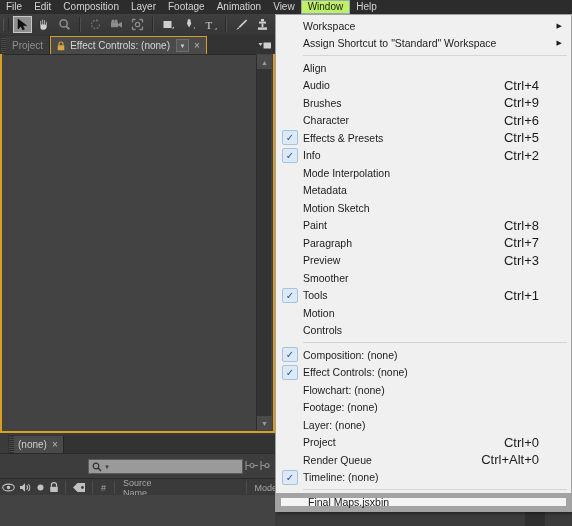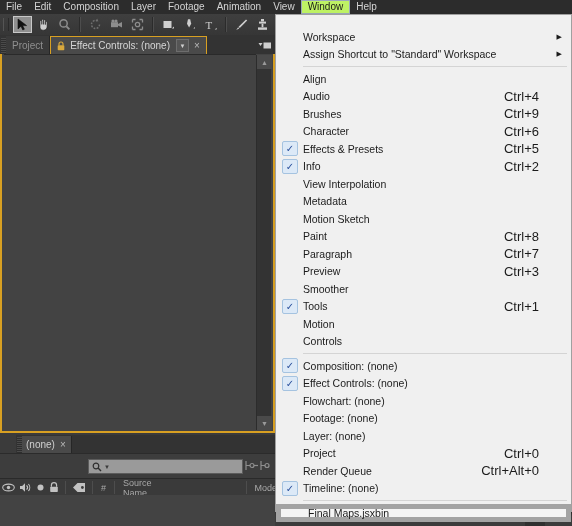--- a/index.html
+++ b/index.html
@@ -142,21 +142,21 @@
     font-size: 7px; color: #9a9a9a;
     background: #4a4a4a;
   }
   .vscroll .track {
     position: absolute; top: 14px; bottom: 14px; left: 0; right: 0;
     background: #333333;
   }
 
   
   .tlbar {
-    position: absolute; left: 16px; top: 435px;
+    position: absolute; left: 8px; top: 435px;
     width: 275px; height: 18px;
     background: #333333;
     display: flex; align-items: flex-end;
   }
   .tltab {
     height: 17px; display: flex; align-items: center;
     font-size: 10px; color: #cfcfcf;
     padding: 0 5px 0 4px;
     background: #4a4a4a;
     border-right: 1px solid #262626;
@@ -214,21 +214,21 @@
   }
 
   
   .dropdown {
     position: absolute; left: 275px; top: 14px;
     width: 297px; height: 498px;
     background: #f0f0f0;
     border: 1px solid #a0a0a0;
     box-sizing: border-box;
     box-shadow: 2px 2px 3px rgba(0,0,0,0.35);
-    padding: 13px 0;
+    padding: 2px 0;
   }
   .drow {
     position: relative;
     height: 17.5px;
     display: flex; align-items: center;
     font-size: 10.5px;
     color: #1b1b1b;
     white-space: nowrap;
   }
   .drow .chk {
@@ -518,21 +518,21 @@
       <span class="chk on">✓</span>
       <span class="lbl">Effects &amp; Presets</span>
       <span class="accel">Ctrl+5</span>
     </div>
     <div class="drow">
       <span class="chk on">✓</span>
       <span class="lbl">Info</span>
       <span class="accel">Ctrl+2</span>
     </div>
     <div class="drow">
-      <span class="lbl">View Interpolation</span>
+      <span class="lbl">Mode Interpolation</span>
       <span class="accel"></span>
     </div>
     <div class="drow">
       <span class="lbl">Metadata</span>
       <span class="accel"></span>
     </div>
     <div class="drow">
       <span class="lbl">Motion Sketch</span>
       <span class="accel"></span>
     </div>

